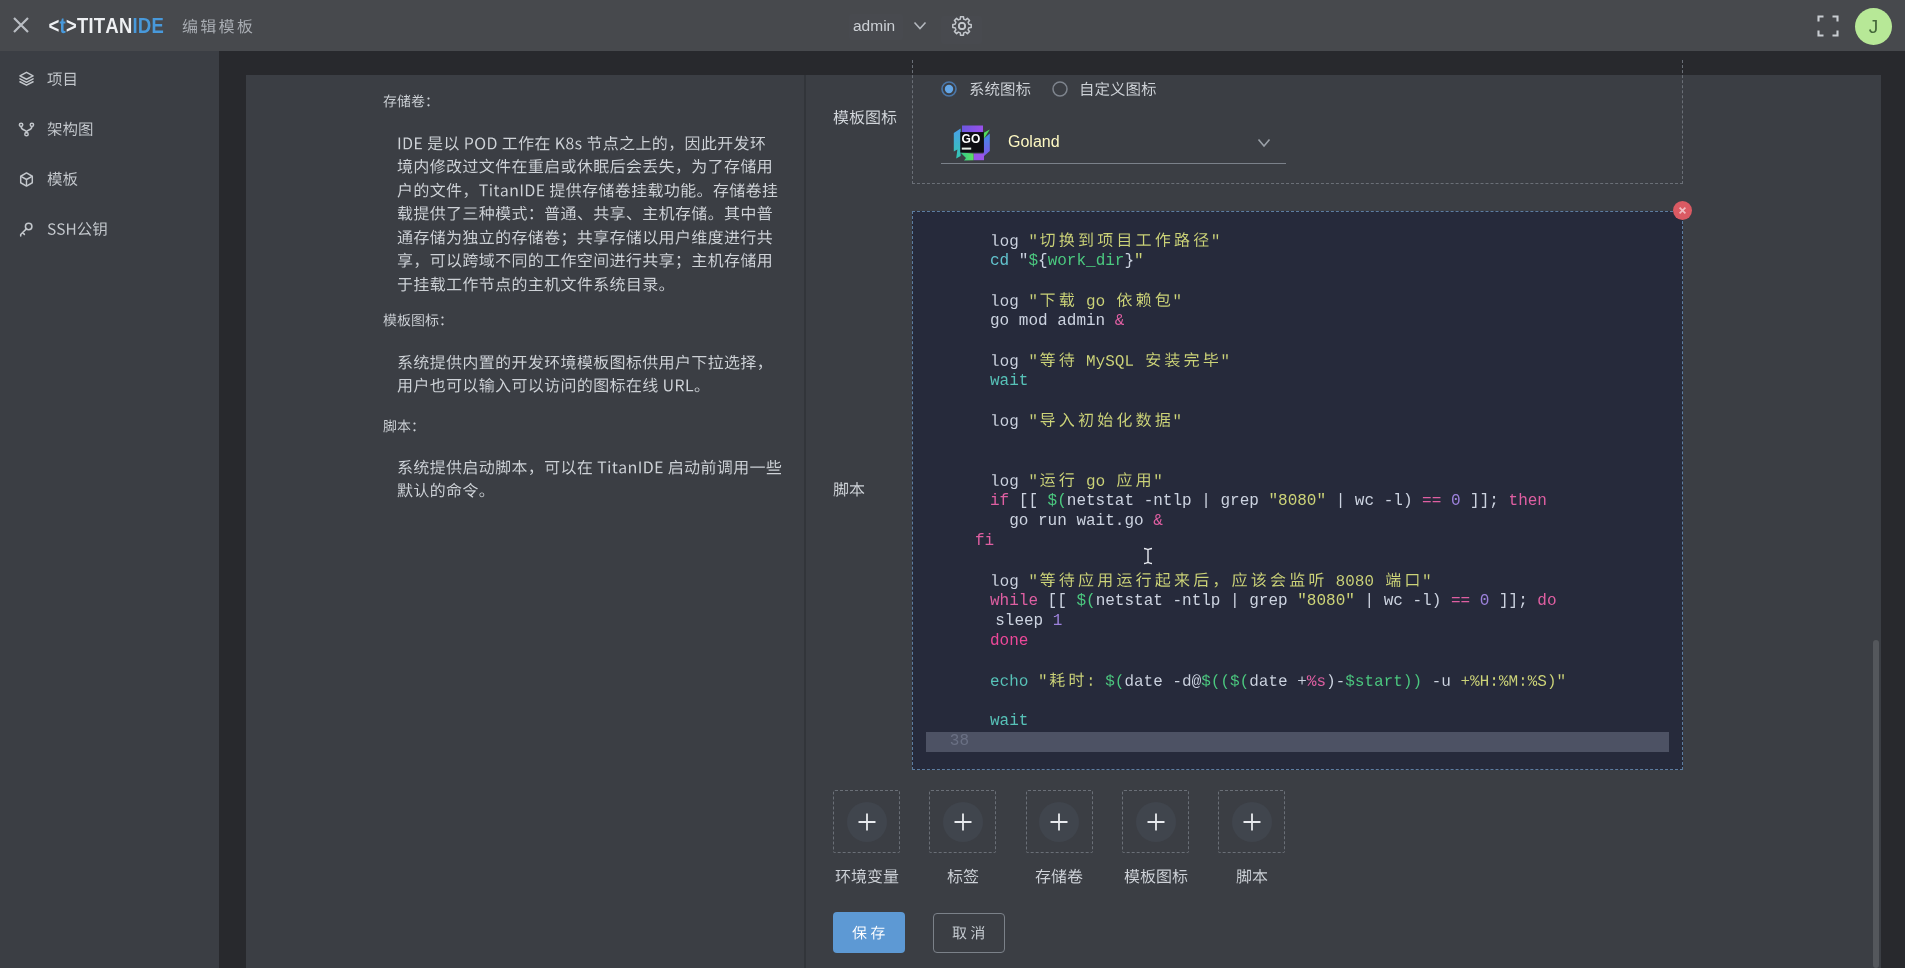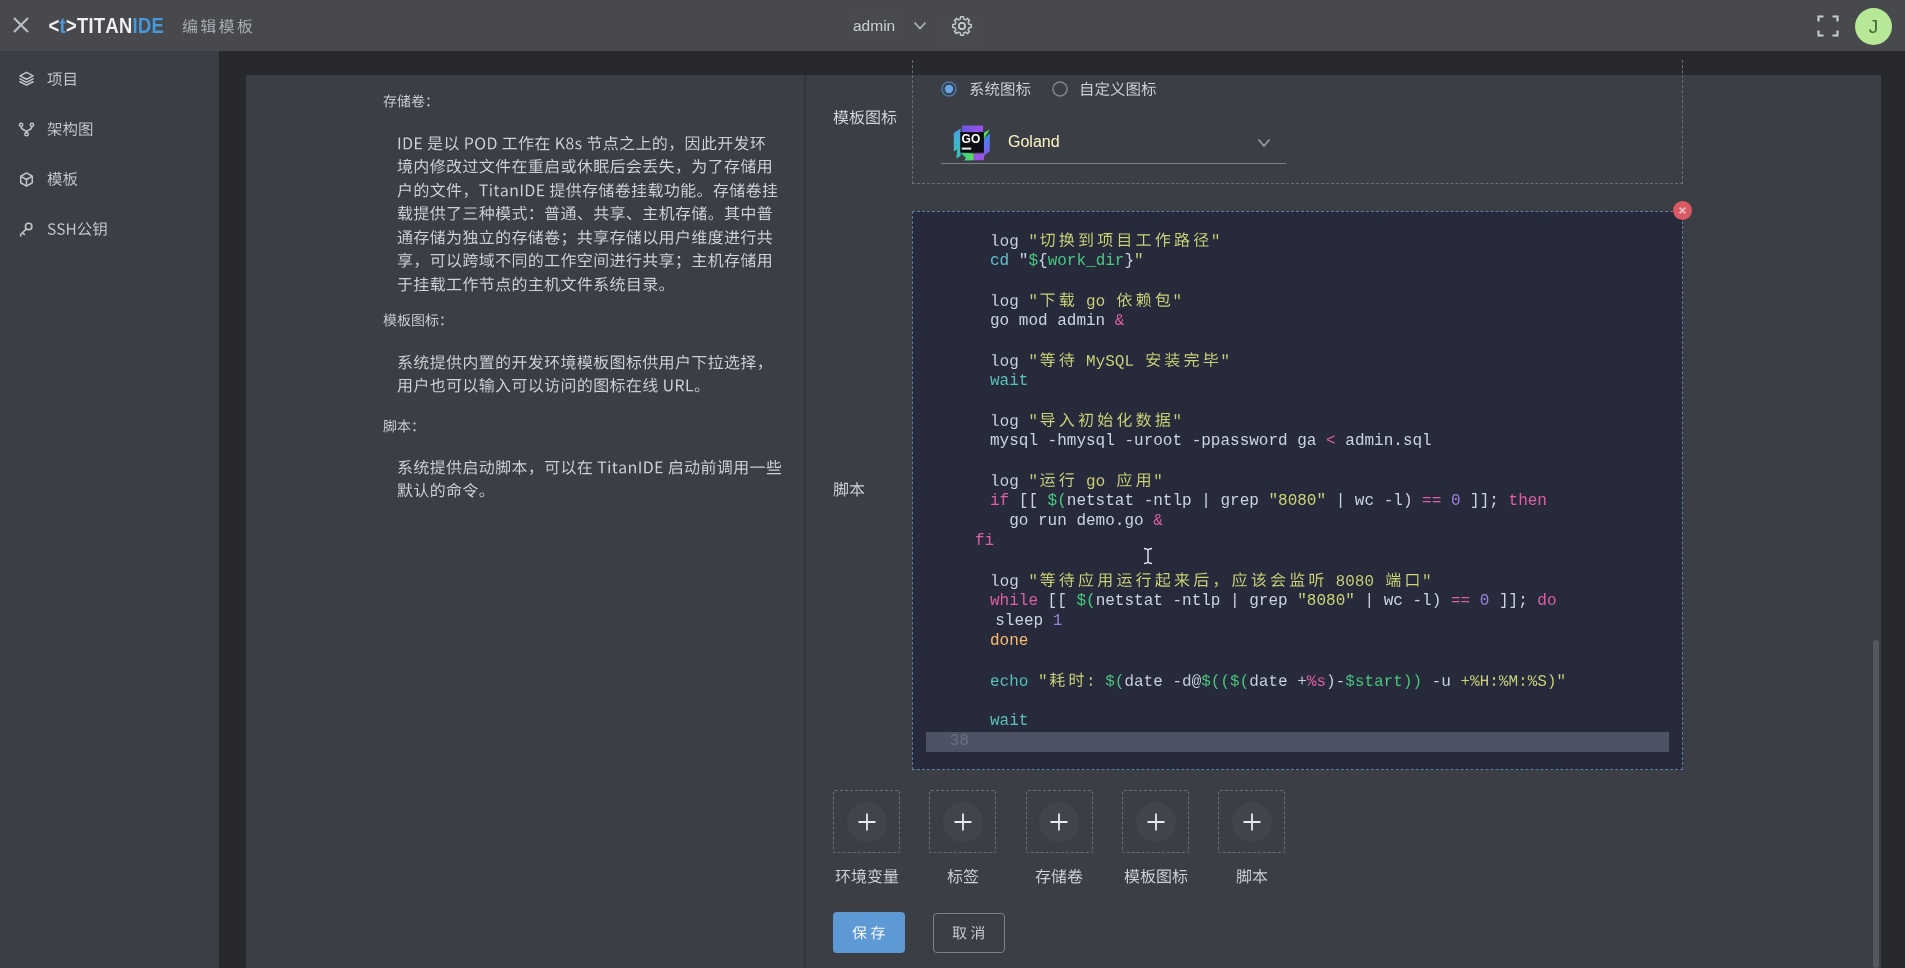--- a/index.html
+++ b/index.html
@@ -175,27 +175,26 @@
     <path d="M1.5 1.5 L7 8 L12.5 1.5" stroke="#9aa0a8" stroke-width="1.6" fill="none"></path>
   </svg>
 <div class="abs" style="left:941px;top:163px;width:345px;height:1px;background:#7b818a"></div>
 <div class="abs" style="left:912px;top:211px;width:771px;height:559px;background:#262a3b;border:1px dashed #5d7da0;overflow:hidden">
     <div style="position:absolute;left:0;top:0;width:60px;height:9px;background:#262a3b"></div>
     <div style="position:absolute;left:13px;top:520px;width:743px;height:20px;background:#4d5264"></div>
     <div class="mono" style="position:absolute;left:0;top:519px;width:56px;text-align:right;color:#6a7084">38</div>
     <div class="mono" style="position:absolute;left:77px;top:39px;color:#ccd3e0"><span style="color:#62c2cd">cd</span><span style="color:#ccd3e0"> "</span><span style="color:#4bc87f">$</span><span style="color:#ccd3e0">{</span><span style="color:#4bc87f">work_dir</span><span style="color:#ccd3e0">}</span><span style="color:#ccd378">"</span></div>
     <div class="mono" style="position:absolute;left:77px;top:99px;color:#ccd3e0"><span style="color:#ccd3e0">go mod admin </span><span style="color:#df5fa2">&amp;</span></div>
     <div class="mono" style="position:absolute;left:77px;top:159px;color:#ccd3e0"><span style="color:#57c2b8">wait</span></div>
-    <div class="mono" style="position:absolute;left:77px;top:219px;color:#ccd3e0"><span style="color:#ccd3e0">mysql -hmysql -uroot -ppassword ga </span><span style="color:#df5fa2">&lt;</span><span style="color:#ccd3e0"> admin.sql</span></div>
     <div class="mono" style="position:absolute;left:77px;top:279px;color:#ccd3e0"><span style="color:#df5fa2">if</span><span style="color:#ccd3e0"> [[ </span><span style="color:#4bc87f">$(</span><span style="color:#ccd3e0">netstat -ntlp | grep </span><span style="color:#ccd378">"8080"</span><span style="color:#ccd3e0"> | wc -l)</span><span style="color:#ccd3e0"> </span><span style="color:#df5fa2">==</span><span style="color:#ccd3e0"> </span><span style="color:#9d82dc">0</span><span style="color:#ccd3e0"> ]]; </span><span style="color:#df5fa2">then</span></div>
-    <div class="mono" style="position:absolute;left:77px;top:299px;color:#ccd3e0"><span style="color:#ccd3e0">  go run demo.go </span><span style="color:#df5fa2">&amp;</span></div>
+    <div class="mono" style="position:absolute;left:77px;top:299px;color:#ccd3e0"><span style="color:#ccd3e0">  go run wait.go </span><span style="color:#df5fa2">&amp;</span></div>
     <div class="mono" style="position:absolute;left:62px;top:319px;color:#ccd3e0"><span style="color:#df5fa2">fi</span></div>
     <div class="mono" style="position:absolute;left:77px;top:379px;color:#ccd3e0"><span style="color:#df5fa2">while</span><span style="color:#ccd3e0"> [[ </span><span style="color:#4bc87f">$(</span><span style="color:#ccd3e0">netstat -ntlp | grep </span><span style="color:#ccd378">"8080"</span><span style="color:#ccd3e0"> | wc -l)</span><span style="color:#ccd3e0"> </span><span style="color:#df5fa2">==</span><span style="color:#ccd3e0"> </span><span style="color:#9d82dc">0</span><span style="color:#ccd3e0"> ]]; </span><span style="color:#df5fa2">do</span></div>
     <div class="mono" style="position:absolute;left:63px;top:399px;color:#ccd3e0"><span style="color:#ccd3e0">  sleep </span><span style="color:#9d82dc">1</span></div>
-    <div class="mono" style="position:absolute;left:77px;top:419px;color:#ccd3e0"><span style="color:#fdba74">done</span></div>
+    <div class="mono" style="position:absolute;left:77px;top:419px;color:#ccd3e0"><span style="color:#ec4899">done</span></div>
     <div class="mono" style="position:absolute;left:77px;top:499px;color:#ccd3e0"><span style="color:#57c2b8">wait</span></div>
     <svg style="position:absolute;left:77px;top:16.5px" width="233" height="24">
       <path fill="#ccd3e0" d="M6.5 15.7 8.7 15.7V16.8L5.8 16.8Q4.9 16.6 4.5 16.1Q4.4 15.8 4.3 14.8V6.3H2.1V5.2H5.8V14.9Q5.8 15.3 5.9 15.5Q6.1 15.6 6.5 15.7ZM6.6 15.7ZM5.8 14.9ZM5.9 16.8ZM4.3 15.7V14.8ZM18.2 12.6Q18.2 14.7 17.2 15.8Q16.2 17 14.4 17Q12.5 17 11.6 15.8Q10.6 14.7 10.6 12.6Q10.6 10.4 11.6 9.3Q12.6 8.2 14.4 8.2Q16.3 8.2 17.2 9.3Q18.2 10.4 18.2 12.6ZM16.7 12.6Q16.7 10.9 16.2 10.1Q15.6 9.2 14.4 9.2Q13.2 9.2 12.7 10.1Q12.1 10.9 12.1 12.6Q12.1 14.2 12.7 15.1Q13.2 15.9 14.3 15.9Q15.6 15.9 16.1 15.1Q16.7 14.2 16.7 12.6ZM24 20.1Q22.7 20.1 21.9 19.6Q21.1 19 20.9 18L22.3 17.8Q22.5 18.4 22.9 18.7Q23.3 19.1 24.1 19.1Q26 19.1 26 16.6V15.1H26Q25.6 15.9 24.9 16.3Q24.2 16.7 23.3 16.7Q21.8 16.7 21 15.7Q20.3 14.7 20.3 12.5Q20.3 10.3 21.1 9.3Q21.9 8.2 23.4 8.2Q24.3 8.2 25 8.6Q25.6 9 26 9.8H26Q26 9.6 26 9Q26.1 8.4 26.1 8.3H27.4Q27.4 8.8 27.4 10.1V16.6Q27.4 18.3 26.6 19.2Q25.7 20.1 24 20.1ZM26 12.5Q26 11 25.4 10.1Q24.8 9.3 23.8 9.3Q22.7 9.3 22.2 10Q21.8 10.8 21.8 12.5Q21.8 13.7 22 14.4Q22.2 15 22.6 15.4Q23 15.7 23.8 15.7Q24.4 15.7 24.9 15.3Q25.4 14.9 25.7 14.2Q26 13.5 26 12.5Z"></path>
       <path fill="#ccd378" d="M45.5 10.2H44.4L44.1 5.2H45.8ZM42 10.2H40.9L40.6 5.2H42.3ZM56.3 4.8V5.9H58.9C58.8 10.5 58.6 14.9 54.6 17.1C54.9 17.3 55.3 17.8 55.5 18.1C59.6 15.6 60 10.9 60.1 5.9H63.4C63.2 13.2 63 15.8 62.5 16.4C62.3 16.7 62.1 16.7 61.8 16.7C61.5 16.7 60.6 16.7 59.7 16.6C59.9 17 60 17.5 60.1 17.9C60.9 17.9 61.8 17.9 62.3 17.9C62.9 17.8 63.2 17.6 63.6 17.2C64.2 16.3 64.4 13.6 64.6 5.4C64.6 5.3 64.6 4.8 64.6 4.8ZM52 15.7C52.3 15.4 52.9 15.1 56.7 13.4C56.6 13.2 56.5 12.7 56.4 12.4L53.3 13.7V8.8L56.5 8.1L56.3 7.1L53.3 7.7V4H52.2V8L50.1 8.4L50.2 9.5L52.2 9.1V13.5C52.2 14.1 51.7 14.5 51.4 14.6C51.6 14.9 51.9 15.4 52 15.7ZM71.4 3.4V6.6H69.6V7.7H71.4V11.3C70.7 11.5 70 11.7 69.4 11.9L69.7 13L71.4 12.5V16.6C71.4 16.8 71.4 16.9 71.2 16.9C71 16.9 70.5 16.9 69.8 16.9C70 17.2 70.2 17.7 70.2 18C71.1 18 71.7 18 72.1 17.8C72.5 17.6 72.6 17.3 72.6 16.6V12.1L74.3 11.5L74.2 10.4L72.6 10.9V7.7H74.1V6.6H72.6V3.4ZM77.4 5.8H80.7C80.3 6.3 79.9 6.9 79.4 7.4H76.1C76.6 6.9 77 6.3 77.4 5.8ZM74.1 12.2V13.2H78C77.4 14.6 76 16 73.3 17.2C73.5 17.5 73.9 17.9 74.1 18.1C76.8 16.8 78.2 15.3 79 13.8C80 15.7 81.6 17.2 83.5 18C83.7 17.7 84.1 17.3 84.3 17.1C82.4 16.4 80.7 15 79.8 13.2H84V12.2H82.9V7.4H80.8C81.4 6.7 82 6 82.5 5.2L81.7 4.7L81.5 4.8H78C78.2 4.4 78.4 4 78.6 3.6L77.4 3.3C76.8 4.7 75.8 6.4 74.2 7.6C74.5 7.8 74.8 8.2 75 8.5L75.3 8.2V12.2ZM76.5 12.2V8.4H78.6V10C78.6 10.7 78.6 11.4 78.4 12.2ZM81.7 12.2H79.5C79.7 11.4 79.8 10.7 79.8 10.1V8.4H81.7ZM98.3 4.7V14.4H99.4V4.7ZM101.4 3.6V16.2C101.4 16.5 101.4 16.6 101.1 16.6C100.8 16.6 99.9 16.6 99 16.5C99.2 16.9 99.4 17.4 99.4 17.7C100.6 17.7 101.4 17.7 101.9 17.5C102.4 17.3 102.6 17 102.6 16.2V3.6ZM89 16.1 89.3 17.3C91.4 16.9 94.4 16.3 97.3 15.7L97.2 14.7L93.8 15.3V12.8H97V11.7H93.8V10H92.7V11.7H89.6V12.8H92.7V15.5ZM89.9 9.8C90.3 9.6 90.9 9.5 95.9 9.1C96.1 9.4 96.3 9.8 96.5 10L97.4 9.4C96.9 8.5 95.8 7.1 95 6L94.1 6.5C94.5 7 94.9 7.6 95.3 8.1L91.2 8.5C91.8 7.6 92.5 6.5 93 5.5H97.4V4.4H89.1V5.5H91.7C91.2 6.6 90.5 7.6 90.3 7.9C90 8.3 89.8 8.6 89.5 8.6C89.7 9 89.8 9.5 89.9 9.8ZM117.1 8.8V12.2C117.1 13.9 116.7 15.9 112.3 17.1C112.6 17.3 112.9 17.8 113.1 18C117.6 16.6 118.3 14.3 118.3 12.2V8.8ZM118.2 15.3C119.5 16.1 121 17.3 121.8 18.1L122.6 17.2C121.8 16.5 120.2 15.4 119 14.6ZM107.7 13.9 108 15.1C109.4 14.6 111.4 13.9 113.3 13.3L113.1 12.3L111.2 12.8V6.4H113V5.2H107.9V6.4H110V13.2ZM113.9 6.8V14.4H115V7.9H120.3V14.3H121.5V6.8H117.7C117.9 6.3 118.2 5.7 118.4 5.2H122.5V4.1H113.3V5.2H117C116.9 5.7 116.7 6.3 116.5 6.8ZM130.1 9.3H138.6V11.9H130.1ZM130.1 8.1V5.5H138.6V8.1ZM130.1 13.1H138.6V15.7H130.1ZM128.9 4.4V18H130.1V16.9H138.6V18H139.8V4.4ZM146.4 15.6V16.8H160.8V15.6H154.2V6.4H160V5.2H147.3V6.4H152.9V15.6ZM173.2 3.6C172.4 5.9 171.1 8.2 169.7 9.7C170 9.9 170.4 10.3 170.6 10.5C171.4 9.6 172.2 8.5 172.9 7.2H174V18.1H175.2V14.2H180V13H175.2V10.6H179.8V9.5H175.2V7.2H180.2V6H173.5C173.8 5.3 174.1 4.6 174.4 3.9ZM169.4 3.4C168.5 5.9 167 8.3 165.4 9.8C165.6 10.1 166 10.7 166.1 11C166.6 10.4 167.2 9.8 167.7 9.1V18H168.9V7.2C169.5 6.1 170.1 4.9 170.5 3.8ZM186.5 5.1H189.5V7.9H186.5ZM184.6 16.1 184.8 17.3C186.5 16.9 188.8 16.3 191 15.8L190.9 14.7L188.8 15.2V12.3H190.5C190.7 12.6 190.9 12.9 191.1 13.1C191.4 13 191.7 12.8 192 12.7V18H193.1V17.5H197.2V18H198.3V12.7L198.8 12.9C199 12.6 199.3 12.2 199.6 11.9C198.1 11.4 196.9 10.5 195.9 9.6C196.9 8.4 197.7 6.9 198.3 5.3L197.5 4.9L197.3 5H194.2C194.4 4.5 194.5 4.1 194.7 3.6L193.6 3.3C193 5.3 191.9 7.1 190.6 8.3V4H185.4V9H187.7V15.5L186.5 15.7V10.5H185.4V16ZM193.1 16.4V13.3H197.2V16.4ZM196.8 6C196.3 7 195.8 7.9 195.1 8.7C194.5 8 193.9 7.1 193.5 6.3L193.7 6ZM192.7 12.3C193.6 11.7 194.4 11.1 195.2 10.4C195.8 11.1 196.6 11.7 197.5 12.3ZM194.4 9.5C193.3 10.6 192.1 11.5 190.8 12V11.3H188.8V9H190.6V8.4C190.9 8.6 191.3 9 191.5 9.2C192 8.7 192.5 8 192.9 7.3C193.3 8 193.8 8.8 194.4 9.5ZM207.3 3.4C206.6 4.5 205.2 5.9 204 6.7C204.2 6.9 204.5 7.4 204.6 7.7C206 6.7 207.5 5.2 208.5 3.8ZM209.4 4.2V5.3H215.5C213.9 7.4 210.9 9.2 208.2 10.1C208.5 10.3 208.8 10.8 208.9 11C210.5 10.5 212.1 9.7 213.5 8.7C215.1 9.3 216.9 10.3 217.8 10.9L218.5 10C217.6 9.4 216 8.6 214.5 8C215.7 7 216.7 5.9 217.4 4.7L216.5 4.2L216.3 4.2ZM209.4 11.5V12.6H212.9V16.5H208.4V17.6H218.5V16.5H214.1V12.6H217.6V11.5ZM207.6 6.9C206.7 8.6 205.2 10.2 203.8 11.3C204 11.6 204.3 12.2 204.4 12.4C205 12 205.5 11.4 206.1 10.8V18.1H207.3V9.4C207.8 8.7 208.3 8 208.7 7.3ZM227.9 10.2H226.8L226.5 5.2H228.2ZM224.4 10.2H223.3L223 5.2H224.7Z"></path>
     </svg>
     <svg style="position:absolute;left:77px;top:76.5px" width="195" height="24">
       <path fill="#ccd3e0" d="M6.5 15.7 8.7 15.7V16.8L5.8 16.8Q4.9 16.6 4.5 16.1Q4.4 15.8 4.3 14.8V6.3H2.1V5.2H5.8V14.9Q5.8 15.3 5.9 15.5Q6.1 15.6 6.5 15.7ZM6.6 15.7ZM5.8 14.9ZM5.9 16.8ZM4.3 15.7V14.8ZM18.2 12.6Q18.2 14.7 17.2 15.8Q16.2 17 14.4 17Q12.5 17 11.6 15.8Q10.6 14.7 10.6 12.6Q10.6 10.4 11.6 9.3Q12.6 8.2 14.4 8.2Q16.3 8.2 17.2 9.3Q18.2 10.4 18.2 12.6ZM16.7 12.6Q16.7 10.9 16.2 10.1Q15.6 9.2 14.4 9.2Q13.2 9.2 12.7 10.1Q12.1 10.9 12.1 12.6Q12.1 14.2 12.7 15.1Q13.2 15.9 14.3 15.9Q15.6 15.9 16.1 15.1Q16.7 14.2 16.7 12.6ZM24 20.1Q22.7 20.1 21.9 19.6Q21.1 19 20.9 18L22.3 17.8Q22.5 18.4 22.9 18.7Q23.3 19.1 24.1 19.1Q26 19.1 26 16.6V15.1H26Q25.6 15.9 24.9 16.3Q24.2 16.7 23.3 16.7Q21.8 16.7 21 15.7Q20.3 14.7 20.3 12.5Q20.3 10.3 21.1 9.3Q21.9 8.2 23.4 8.2Q24.3 8.2 25 8.6Q25.6 9 26 9.8H26Q26 9.6 26 9Q26.1 8.4 26.1 8.3H27.4Q27.4 8.8 27.4 10.1V16.6Q27.4 18.3 26.6 19.2Q25.7 20.1 24 20.1ZM26 12.5Q26 11 25.4 10.1Q24.8 9.3 23.8 9.3Q22.7 9.3 22.2 10Q21.8 10.8 21.8 12.5Q21.8 13.7 22 14.4Q22.2 15 22.6 15.4Q23 15.7 23.8 15.7Q24.4 15.7 24.9 15.3Q25.4 14.9 25.7 14.2Q26 13.5 26 12.5Z"></path>
       <path fill="#ccd378" d="M45.5 10.2H44.4L44.1 5.2H45.8ZM42 10.2H40.9L40.6 5.2H42.3ZM50.5 4.5V5.7H56.7V18.1H57.9V9.6C59.8 10.6 61.9 11.9 63 12.8L63.9 11.7C62.6 10.7 60.1 9.3 58.2 8.4L57.9 8.6V5.7H64.7V4.5ZM80.6 4.3C81.3 4.9 82.2 5.8 82.5 6.4L83.4 5.7C83 5.1 82.2 4.3 81.4 3.7ZM82.2 8.8C81.8 10.3 81.2 11.8 80.5 13.1C80.2 11.7 80 10 79.8 8H84V7H79.8C79.7 5.8 79.7 4.6 79.7 3.4H78.6C78.6 4.6 78.6 5.8 78.6 7H74.7V5.6H77.5V4.6H74.7V3.3H73.5V4.6H70.5V5.6H73.5V7H69.7V8H78.7C78.8 10.5 79.1 12.8 79.6 14.5C78.8 15.6 77.9 16.6 76.9 17.3C77.2 17.5 77.6 17.9 77.8 18.1C78.6 17.5 79.4 16.7 80.1 15.8C80.7 17.2 81.5 18 82.5 18C83.6 18 84 17.2 84.2 14.8C83.9 14.7 83.5 14.5 83.3 14.2C83.2 16.1 83 16.8 82.6 16.8C81.9 16.8 81.3 16 80.9 14.6C81.9 13 82.7 11.1 83.3 9.1ZM69.8 15.3 70 16.4 74.1 16V18H75.3V15.9L78.2 15.6V14.6L75.3 14.9V13.4H77.8V12.3H75.3V11H74.1V12.3H71.9C72.3 11.8 72.6 11.2 72.9 10.5H78.1V9.6H73.4C73.6 9.1 73.8 8.7 73.9 8.3L72.8 8C72.6 8.5 72.4 9.1 72.2 9.6H69.9V10.5H71.7C71.5 11.1 71.2 11.5 71.1 11.7C70.9 12.1 70.6 12.4 70.4 12.5C70.5 12.8 70.7 13.4 70.7 13.6C70.9 13.5 71.4 13.4 72 13.4H74.1V15ZM100.8 20.1Q99.5 20.1 98.7 19.6Q97.9 19 97.7 18L99.1 17.8Q99.3 18.4 99.7 18.7Q100.1 19.1 100.9 19.1Q102.8 19.1 102.8 16.6V15.1H102.8Q102.4 15.9 101.7 16.3Q101 16.7 100.1 16.7Q98.6 16.7 97.8 15.7Q97.1 14.7 97.1 12.5Q97.1 10.3 97.9 9.3Q98.7 8.2 100.3 8.2Q101.1 8.2 101.8 8.6Q102.4 9 102.8 9.8H102.8Q102.8 9.6 102.8 9Q102.9 8.4 102.9 8.3H104.2Q104.2 8.8 104.2 10.1V16.6Q104.2 18.3 103.4 19.2Q102.5 20.1 100.8 20.1ZM102.8 12.5Q102.8 11 102.2 10.1Q101.6 9.3 100.6 9.3Q99.5 9.3 99.1 10Q98.6 10.8 98.6 12.5Q98.6 13.7 98.8 14.4Q99 15 99.4 15.4Q99.8 15.7 100.6 15.7Q101.2 15.7 101.7 15.3Q102.3 14.9 102.5 14.2Q102.8 13.5 102.8 12.5ZM114.2 12.6Q114.2 14.7 113.2 15.8Q112.2 17 110.4 17Q108.6 17 107.6 15.8Q106.6 14.7 106.6 12.6Q106.6 10.4 107.6 9.3Q108.6 8.2 110.4 8.2Q112.3 8.2 113.3 9.3Q114.2 10.4 114.2 12.6ZM112.7 12.6Q112.7 10.9 112.2 10.1Q111.6 9.2 110.4 9.2Q109.2 9.2 108.7 10.1Q108.1 10.9 108.1 12.6Q108.1 14.2 108.7 15.1Q109.2 15.9 110.4 15.9Q111.6 15.9 112.2 15.1Q112.7 14.2 112.7 12.6ZM135.2 3.8C135.6 4.6 136.1 5.7 136.3 6.3L137.4 5.9C137.2 5.2 136.7 4.2 136.2 3.4ZM132.8 18.1C133.2 17.9 133.7 17.6 137.2 16.3C137.1 16.1 137.1 15.6 137 15.3L134.2 16.3V10.5C134.7 10 135.2 9.4 135.7 8.7C136.7 12.6 138.5 15.9 141.1 17.6C141.3 17.3 141.7 16.9 142 16.6C140.5 15.8 139.2 14.3 138.3 12.5C139.3 11.8 140.7 10.8 141.7 9.9L140.8 9C140 9.8 138.8 10.9 137.8 11.6C137.3 10.4 136.8 9 136.5 7.6L136.5 7.5H141.5V6.4H131.2V7.5H135.1C133.9 9.4 132.1 11.1 130.2 12.3C130.5 12.5 130.9 13 131.1 13.2C131.7 12.8 132.4 12.3 133 11.7V15.8C133 16.6 132.5 17 132.2 17.2C132.4 17.4 132.7 17.9 132.8 18.1ZM130.7 3.4C129.8 5.8 128.4 8.2 126.9 9.8C127.2 10 127.5 10.7 127.6 10.9C128.1 10.4 128.5 9.9 129 9.2V18.1H130.1V7.4C130.8 6.2 131.4 5 131.8 3.7ZM156.6 9.4C156.5 14.4 156.3 16.2 152.8 17.3C153 17.5 153.2 17.9 153.3 18.1C157.2 16.9 157.6 14.7 157.6 9.4ZM157.2 15.6C158.3 16.4 159.7 17.4 160.4 18L161.1 17.2C160.4 16.6 158.9 15.6 157.9 15ZM147 7.7V12.2H149.1C148.4 13.6 147.4 15.1 146.4 15.9C146.6 16.2 146.8 16.7 146.9 17C147.9 16.2 148.8 14.8 149.5 13.4V18H150.6V13.4C151.3 14.2 152 15 152.4 15.6L153.2 14.8C152.7 14.1 151.7 13.1 150.8 12.2H153V7.7H150.6V6.2H153.4V5.1H150.6V3.5H149.5V5.1H146.5V6.2H149.5V7.7ZM148 8.7H149.6V11.3H148ZM150.5 8.7H152V11.3H150.5ZM155.9 5.6H158.3C158 6.3 157.6 7.1 157.2 7.6H154.7C155.2 7 155.6 6.3 155.9 5.6ZM155.8 3.4C155.3 4.7 154.4 6.4 153.2 7.8C153.5 7.9 153.9 8.2 154.1 8.4V14.8H155.1V8.5H159V14.7H160.1V7.6H158.3C158.8 6.8 159.3 5.9 159.7 5L159 4.6L158.8 4.6H156.4L156.9 3.5ZM169.7 3.3C168.7 5.5 167.1 7.5 165.4 8.8C165.7 9 166.2 9.5 166.4 9.7C167.3 8.9 168.3 7.9 169.2 6.7H177.6C177.4 11.1 177.2 12.7 176.9 13.1C176.8 13.3 176.7 13.3 176.4 13.3C176.1 13.3 175.5 13.3 174.8 13.3C175 13.6 175.1 14.1 175.1 14.4C175.9 14.5 176.6 14.5 177 14.4C177.4 14.4 177.7 14.2 178 13.9C178.4 13.3 178.6 11.4 178.8 6.1C178.8 5.9 178.8 5.5 178.8 5.5H169.9C170.3 4.9 170.6 4.3 170.9 3.6ZM169.1 9.4H173.3V12H169.1ZM167.9 8.3V15.5C167.9 17.3 168.7 17.7 171.2 17.7C171.8 17.7 176.7 17.7 177.3 17.7C179.5 17.7 179.9 17.1 180.2 15C179.8 15 179.3 14.8 179 14.6C178.9 16.3 178.6 16.6 177.3 16.6C176.2 16.6 172 16.6 171.1 16.6C169.4 16.6 169.1 16.4 169.1 15.5V13.1H174.5V8.3ZM189.5 10.2H188.4L188.1 5.2H189.8ZM186 10.2H184.9L184.6 5.2H186.3Z"></path>
     </svg>
     <svg style="position:absolute;left:77px;top:136.5px" width="243" height="24">

